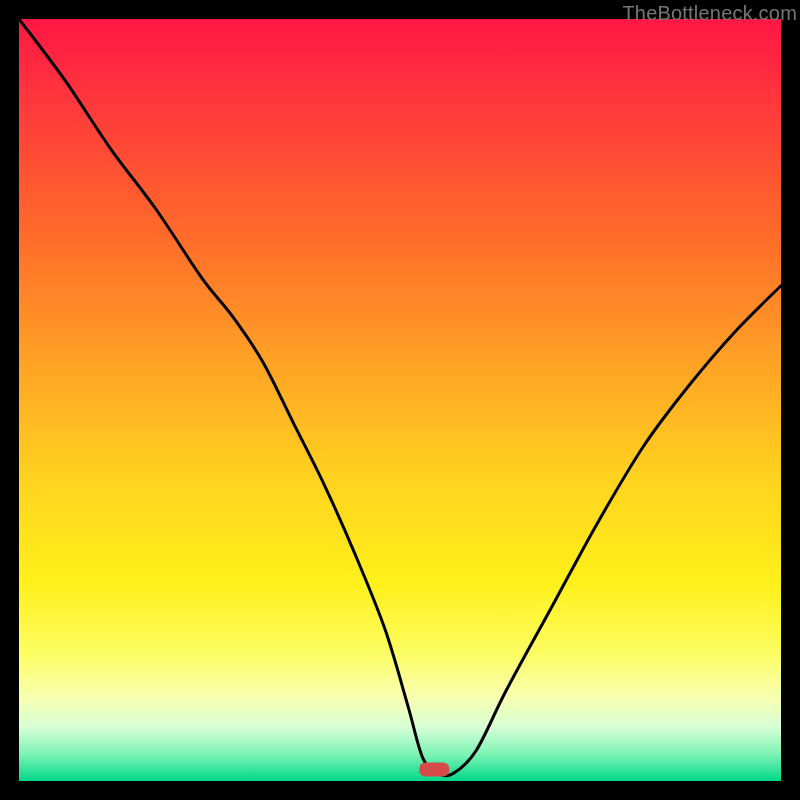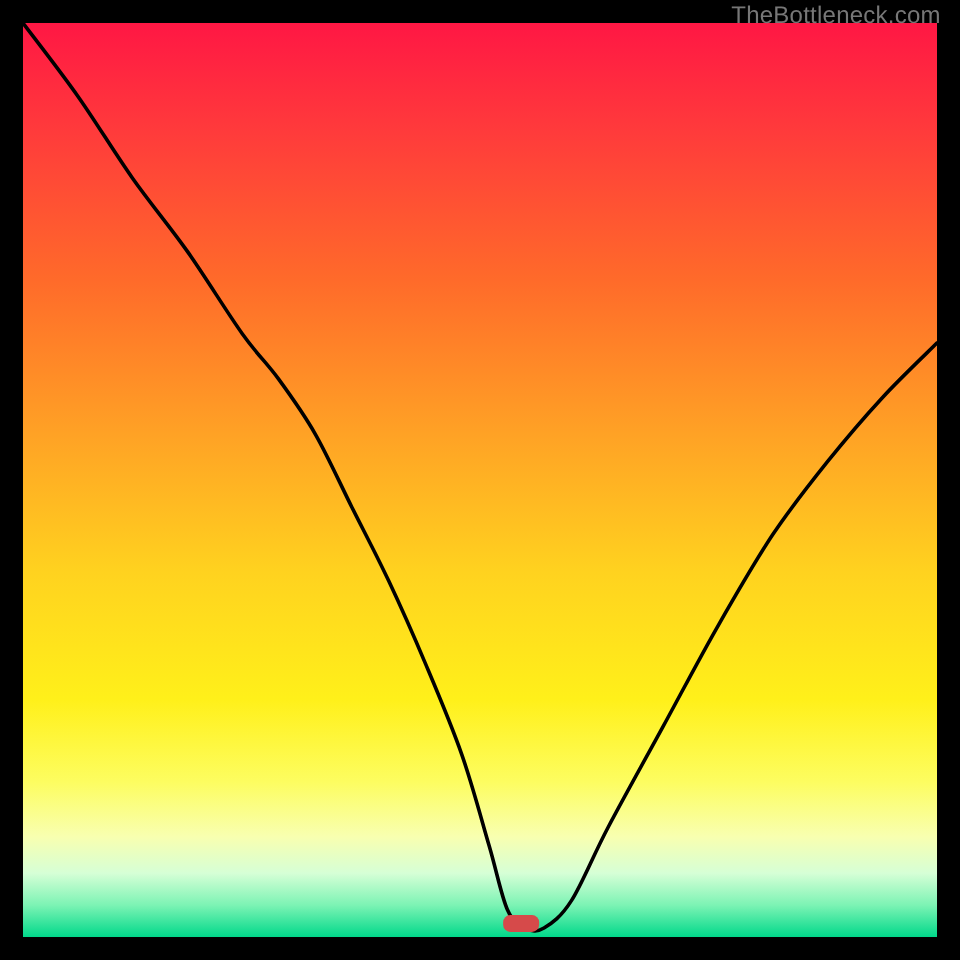--- a/index.html
+++ b/index.html
@@ -13,21 +13,21 @@
   }
   .frame {
     position: relative;
     width: 800px;
     height: 800px;
     background: #000;
   }
   .watermark {
     position: absolute;
     top: 2px;
-    right: 16px;
+    right: 3px;
     color: #777;
     font-size: 20px;
     letter-spacing: 0.2px;
     z-index: 20;
     user-select: none;
   }
   .plot-box {
     position: absolute;
     left: 19px;
     top: 19px;

